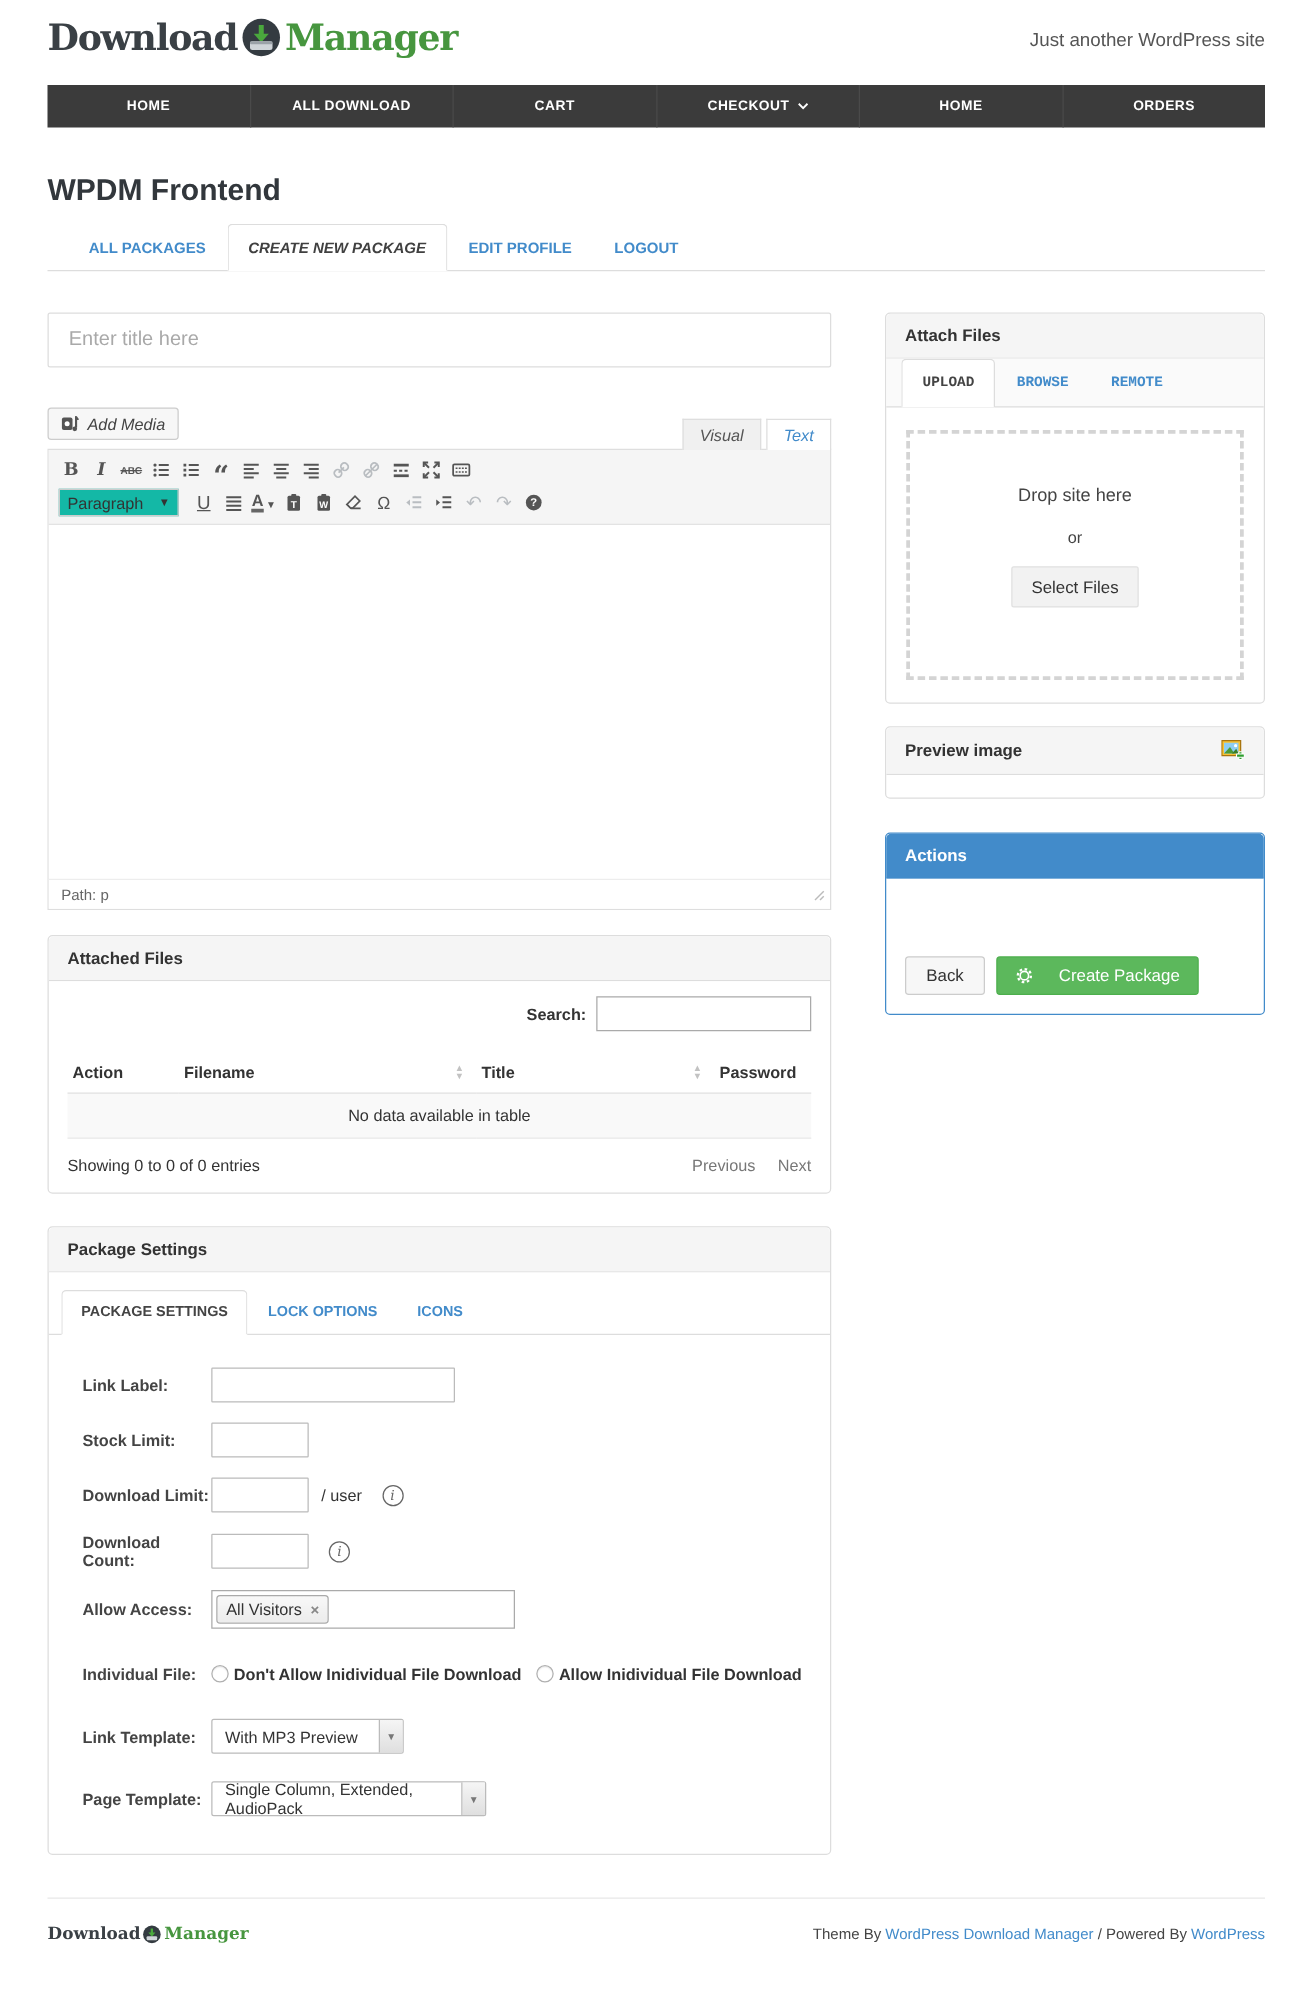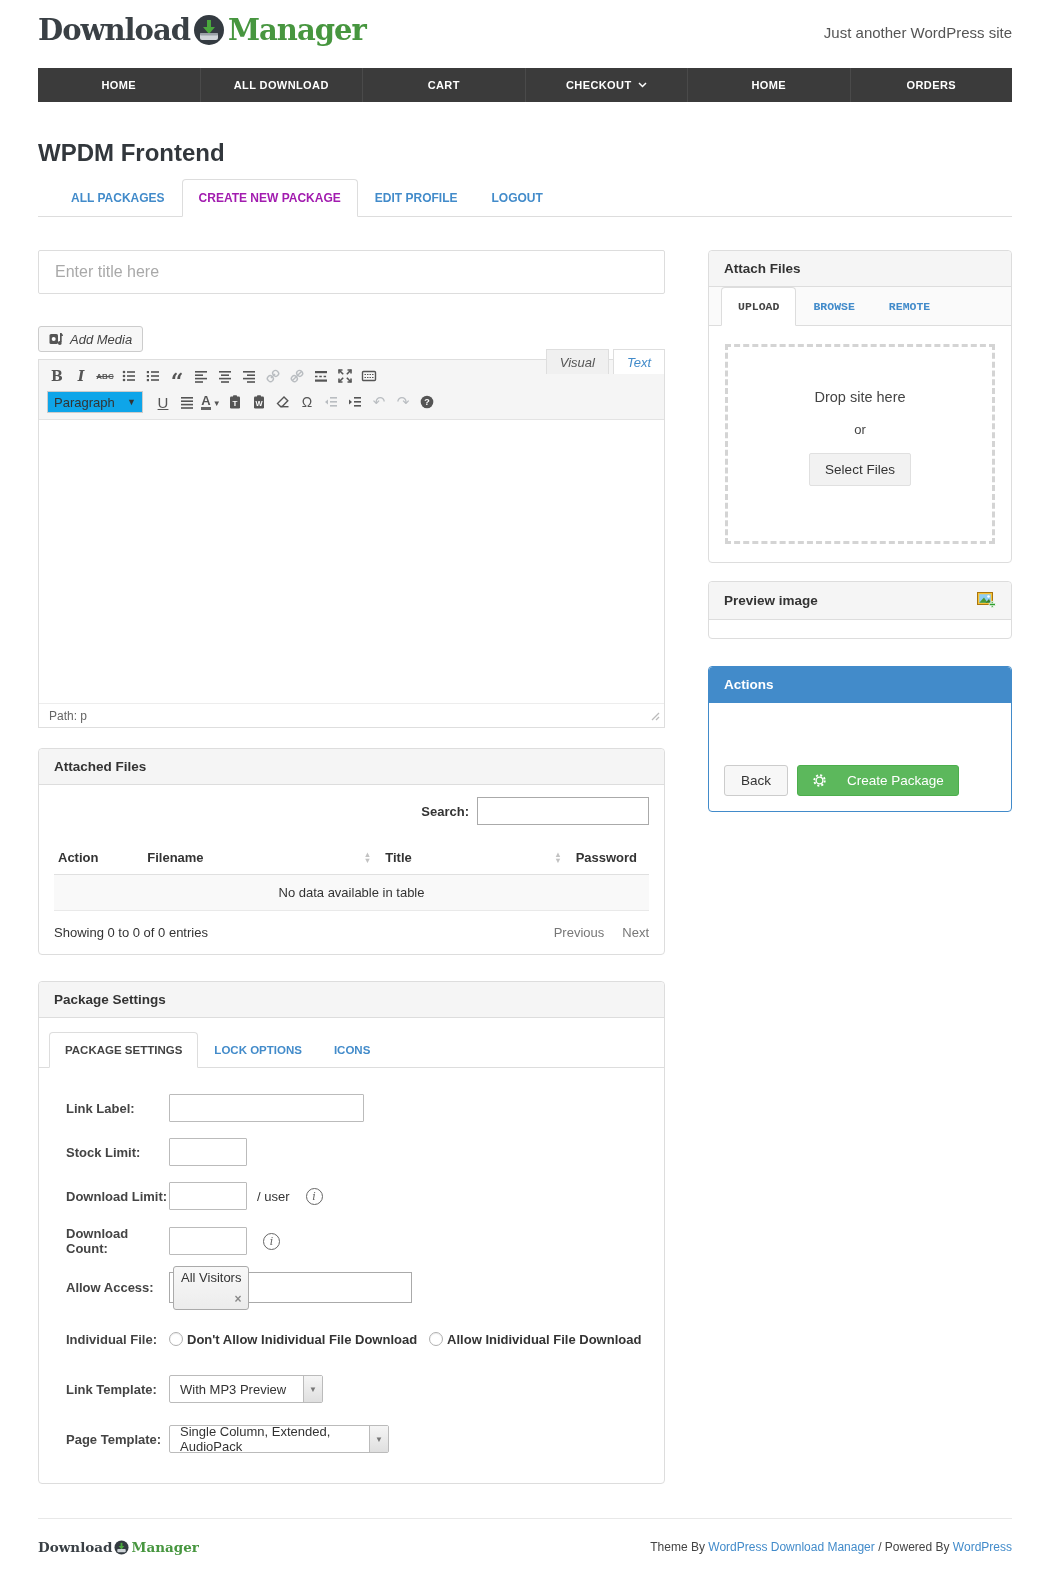--- a/index.html
+++ b/index.html
@@ -27,21 +27,21 @@
   }
   .main-nav .nav-item:last-child { border-right:none; }
 
   
   .page-title { font-size:24px; font-weight:bold; color:#32373c; margin-top:37px; }
   .nav-tabs { display:flex; border-bottom:1px solid #ddd; margin-top:12px; padding-left:16px; }
   .nav-tabs .tab {
     padding:11px 16px; font-size:12px; font-weight:bold; color:#428bca; cursor:pointer;
     margin-bottom:-1px; border:1px solid transparent; border-radius:4px 4px 0 0; text-transform:uppercase;
   }
-  .nav-tabs .tab.active { color:#a21caf; background:#fff; border-color:#ddd #ddd #fff #ddd; }
+  .nav-tabs .tab.active { color:#404040; background:#fff; border-color:#ddd #ddd #fff #ddd;font-style:italic; }
 
   
   .content-row { display:flex; justify-content:space-between; margin-top:33px; }
   .main-col { width:627px; }
   .side-col { width:304px; }
 
   
   .title-input {
     width:100%; height:44px; border:1px solid #ddd; border-radius:2px; padding:0 16px;
     font-size:16px; color:#333; outline:none; font-family:inherit;
@@ -52,42 +52,42 @@
   .editor { margin-top:32px; }
   .editor-top { display:flex; justify-content:space-between; align-items:flex-end;font-style:italic; }
   .add-media-btn {
     display:inline-flex; align-items:center; gap:6px; height:26px; padding:0 10px;
     background:#f7f7f7; border:1px solid #ccc; border-radius:3px; color:#444; font-size:13px; cursor:pointer;
     margin-bottom:7px;
   }
   .wp-switch { display:flex; }
   .wp-switch .sw {
     padding:5px 13px 4px; font-size:13px; border:1px solid #dedede; border-bottom:none;
-    position:relative; top:15px; cursor:pointer; margin-left:4px;
+    position:relative; top:1px; cursor:pointer; margin-left:4px;
   }
   .sw.visual { background:#f0f0f0; color:#555; }
   .sw.text { background:#fff; color:#428bca; }
   .editor-frame { border:1px solid #dedede; }
   .toolbar { background:#f5f5f5; padding:3px 6px 4px; border-bottom:1px solid #e3e3e3; }
   .tb-row { display:flex; align-items:center; height:26px; }
   .tb {
     width:24px; height:22px; display:flex; align-items:center; justify-content:center;
     color:#555; cursor:pointer; font-size:13px; border-radius:2px;
   }
   .tb svg { display:block; }
   .tb.dis { color:#b9bdc1; cursor:default; }
   .tb b { font-family:"DejaVu Serif","Liberation Serif",serif; font-size:14px; }
   .tb .it { font-family:"DejaVu Serif","Liberation Serif",serif; font-style:italic; font-size:14px; font-weight:bold;}
   .tb .abc { font-size:8px; font-weight:bold; text-decoration:line-through; letter-spacing:0; }
   .tb .q { font-family:"DejaVu Serif","Liberation Serif",serif; font-size:22px; line-height:10px; margin-top:10px; font-weight:bold;}
   .tb .om { font-size:14px; }
   .tb .ud { font-size:15px; }
   .para-select {
     display:flex; align-items:center; justify-content:space-between; width:96px; height:22px;
-    border:1px solid #ccc; background:#0ea5e9; margin:0 8px 0 2px; padding:0 6px; cursor:pointer; font-size:13px; color:#333;
+    border:1px solid #ccc; background:#14b8a6; margin:0 8px 0 2px; padding:0 6px; cursor:pointer; font-size:13px; color:#333;
   }
   .para-select .caret { font-size:9px; color:#333; }
   .u-ico { font-size:14px; text-decoration:underline; font-weight:normal; }
   .a-color { display:flex; align-items:flex-end; gap:2px; }
   .a-color .A { font-size:13px; font-weight:bold; border-bottom:3px solid #666; line-height:13px; }
   .a-color .caret { font-size:8px; color:#555; margin-bottom:2px; }
   .editor-content { height:283px; background:#fff; cursor:text; }
   .statusbar {
     height:24px; border-top:1px solid #ededed; display:flex; align-items:center; justify-content:space-between;
     padding:0 4px 0 10px; color:#666; font-size:12px; background:#fff;
@@ -138,21 +138,21 @@
   .txt.w195 { width:195px; } .txt.w75 { width:78px; }
   .after-txt { margin-left:10px; font-size:13px; color:#333; }
   .info-ico {
     width:17px; height:17px; border:1px solid #666; border-radius:50%; color:#666;
     display:inline-flex; align-items:center; justify-content:center;
     font-family:"DejaVu Serif","Liberation Serif",serif; font-style:italic; font-size:11px; margin-left:16px; cursor:pointer;
   }
   .multi-box { width:243px; height:31px; border:1px solid #aaa; display:flex; align-items:center; padding:0 3px; background:#fff; cursor:text; }
   .tag {
     display:inline-flex; align-items:flex-end; gap:7px; background:linear-gradient(#f8f8f8,#ececec);
-    border:1px solid #aaa; border-radius:3px; padding:3px 7px; font-size:13px; color:#333;flex-direction:column;
+    border:1px solid #aaa; border-radius:3px; padding:3px 7px; font-size:13px; color:#333;
   }
   .tag .x { color:#888; font-size:12px; font-weight:bold; cursor:pointer; }
   .radio-group { display:flex; align-items:flex-start; gap:4px; flex-wrap:nowrap; }
   .radio { width:14px; height:14px; border:1px solid #b0b0b0; border-radius:50%; background:#fff; flex:none; cursor:pointer; box-shadow:inset 0 1px 1px rgba(0,0,0,.08); }
   .radio-label { font-size:13px; font-weight:bold; color:#333; margin-right:8px; white-space:nowrap; cursor:pointer; }
   .sel { display:inline-flex; align-items:stretch; border:1px solid #bbb; border-radius:2px; background:#fff; height:28px; cursor:pointer; }
   .sel .sel-val { display:flex; align-items:center; padding:0 10px; font-size:13px; color:#333; }
   .sel .sel-btn {
     width:19px; border-left:1px solid #bbb; background:linear-gradient(#f5f5f5,#dfdfdf);
     display:flex; align-items:center; justify-content:center; font-size:8px; color:#777;

